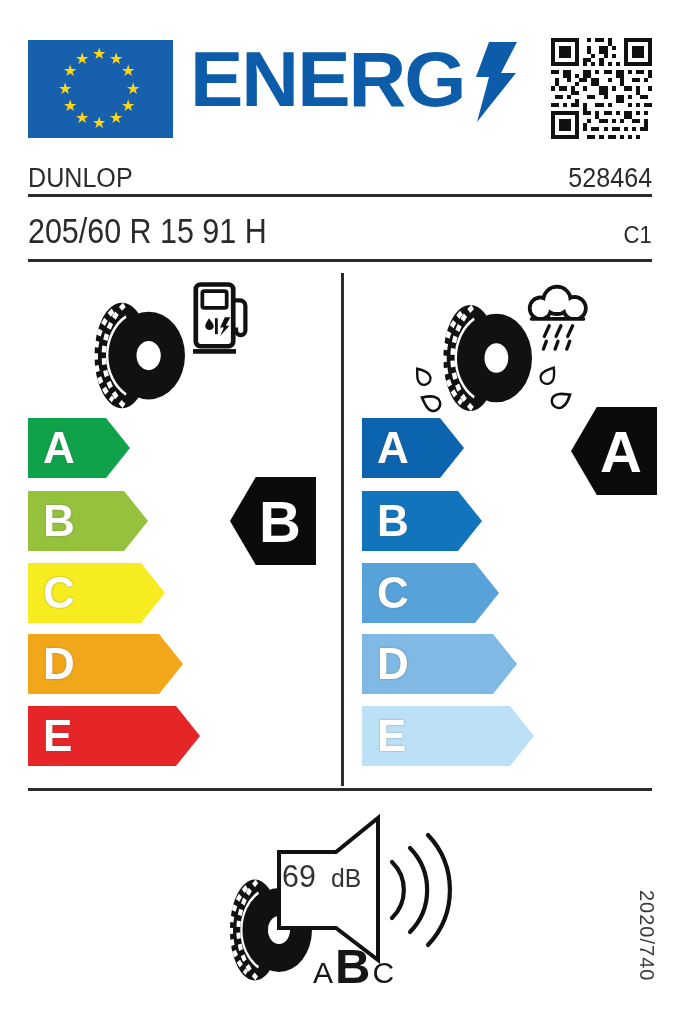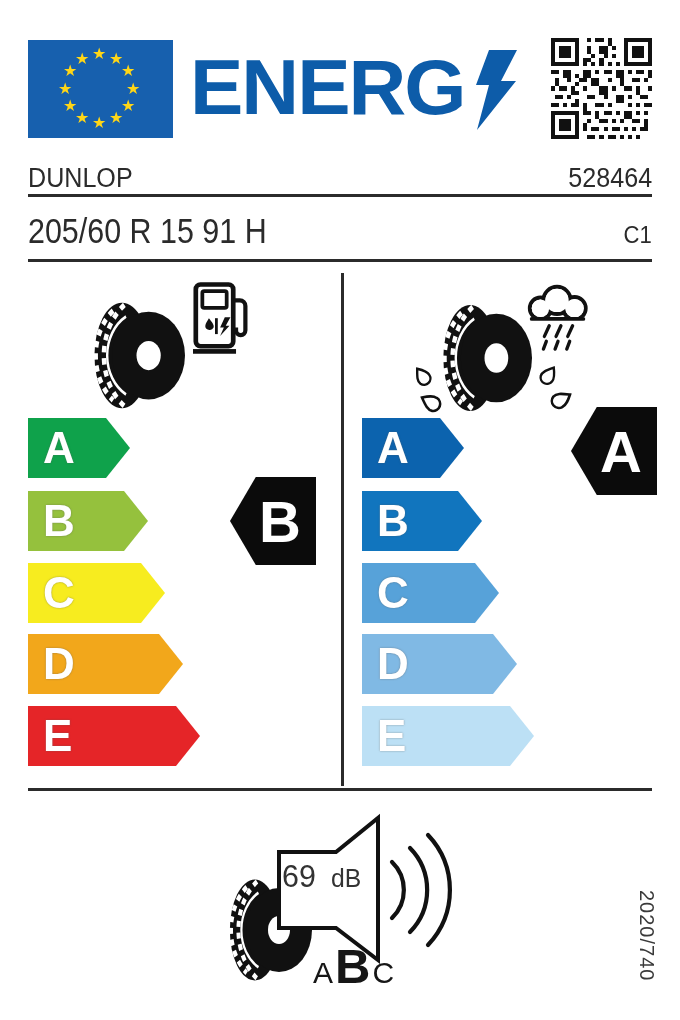--- a/index.html
+++ b/index.html
@@ -5,21 +5,21 @@
   html,body{margin:0;padding:0;background:#fff;}
   .page{position:relative;width:680px;height:1020px;background:#fff;overflow:hidden;
         font-family:"Liberation Sans","DejaVu Sans",sans-serif;color:#2b2b2b;}
   .abs{position:absolute;}
   .hline{position:absolute;left:28px;width:624px;height:3px;background:#2b2b2b;}
   .vline{position:absolute;width:3px;background:#2b2b2b;}
 
   
   .flag{left:28px;top:40px;width:145px;height:98px;background:#1760AE;}
   .star{position:absolute;color:#FFD617;font-size:16px;line-height:16px;}
-  .energ{left:190px;top:48px;display:flex;align-items:flex-start;gap:6px;}
+  .energ{left:190px;top:40px;display:flex;align-items:flex-start;gap:6px;}
   .energ-txt{font-size:80px;line-height:80px;font-weight:bold;color:#0D5CA9;
              letter-spacing:-2px;transform:scaleY(0.98);}
   .brand-row{top:163px;font-size:27px;color:#2b2b2b;}
   .cond-l{transform:scaleX(0.93);transform-origin:left;}
   .cond-r{transform:scaleX(0.93);transform-origin:right;}
   .size-txt{left:28px;top:211px;font-size:35px;transform:scaleX(0.87);transform-origin:left;}
   .class-txt{right:28px;top:221px;font-size:24px;transform:scaleX(0.92);transform-origin:right;}
 
   
   .arrow{position:absolute;height:60px;clip-path:polygon(0 0,calc(100% - 24px) 0,100% 50%,calc(100% - 24px) 100%,0 100%);

